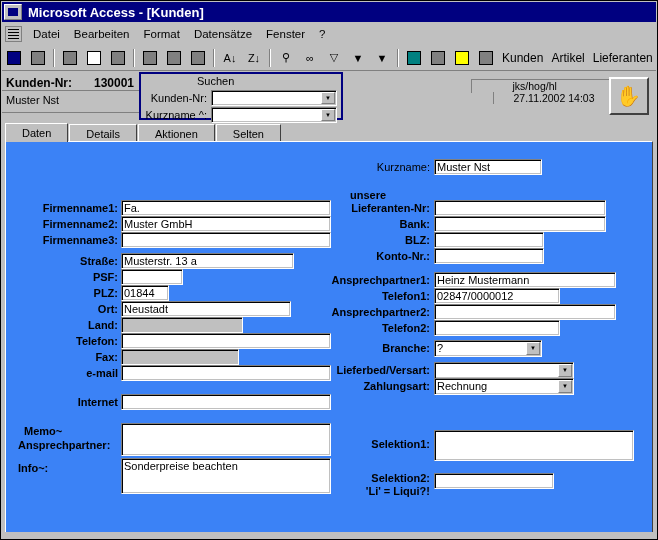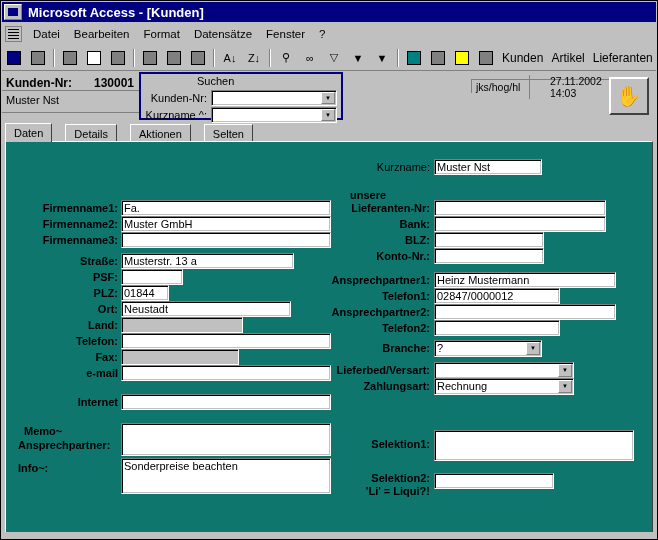--- a/index.html
+++ b/index.html
@@ -203,20 +203,21 @@
   .date-box {
     position: absolute; left: 470px; top: 78px;
     width: 144px; height: 14px;
     background: #c0c0c0;
     border-left: 1px solid #808080;
     border-top: 1px solid #808080;
     box-sizing: border-box;
     font-size: 10.5px;
     display: flex;
     align-items: center;
+    flex-direction: column;
   }
   .date-box .d1 { padding-left: 4px; width: 66px;}
   .date-box .d2 { padding-left: 20px; border-left: 1px solid #808080; }
   .hand-btn {
     position: absolute; left: 608px; top: 76px;
     width: 40px; height: 38px;
     background: #c0c0c0;
     border: 2px solid #ffffff;
     border-right-color: #404040; border-bottom-color: #404040;
     box-sizing: border-box;
@@ -227,22 +228,22 @@
   
   .tabstrip {
     position: absolute;
     left: 4px; top: 122px;
     width: 648px; height: 19px;
     display: flex;
     align-items: flex-end;
   }
   .tab {
     height: 18px;
-    padding: 0 8px;
-    margin-right: 13px;
+    padding: 0 16px;
+    margin-right: 1px;
     background: #c0c0c0;
     border: 1px solid #ffffff;
     border-right-color: #404040;
     border-bottom: none;
     box-sizing: border-box;
     display: flex; align-items: center;
     font-size: 11px;
   }
   .tab.active {
     height: 19px;
@@ -250,21 +251,21 @@
     border-top-color: #ffffff;
     position: relative;
     z-index: 3;
   }
 
   
   .formpanel {
     position: absolute;
     left: 4px; top: 140px;
     width: 648px; height: 392px;
-    background: #0f766e;
+    background: #3b82f6;
     border: 1px solid #ffffff;
     border-right-color: #404040; border-bottom-color: #404040;
     box-sizing: border-box;
   }
 
   .fld-label {
     position: absolute;
     font-size: 11px;
     color: #000;
     text-align: right;

